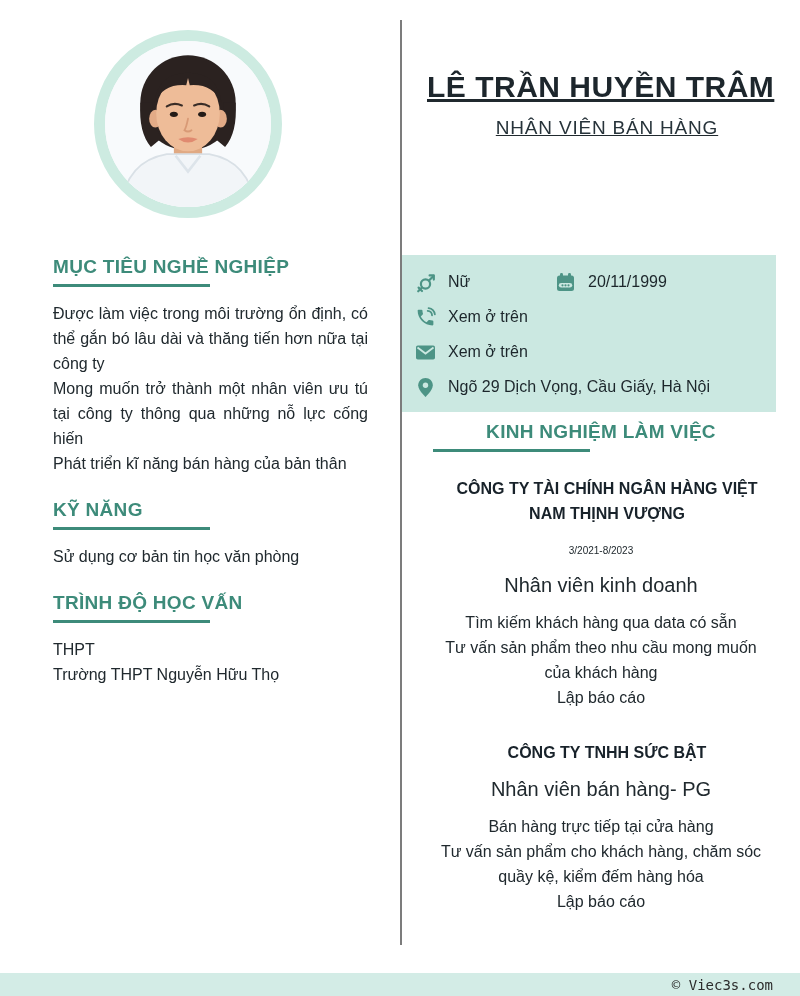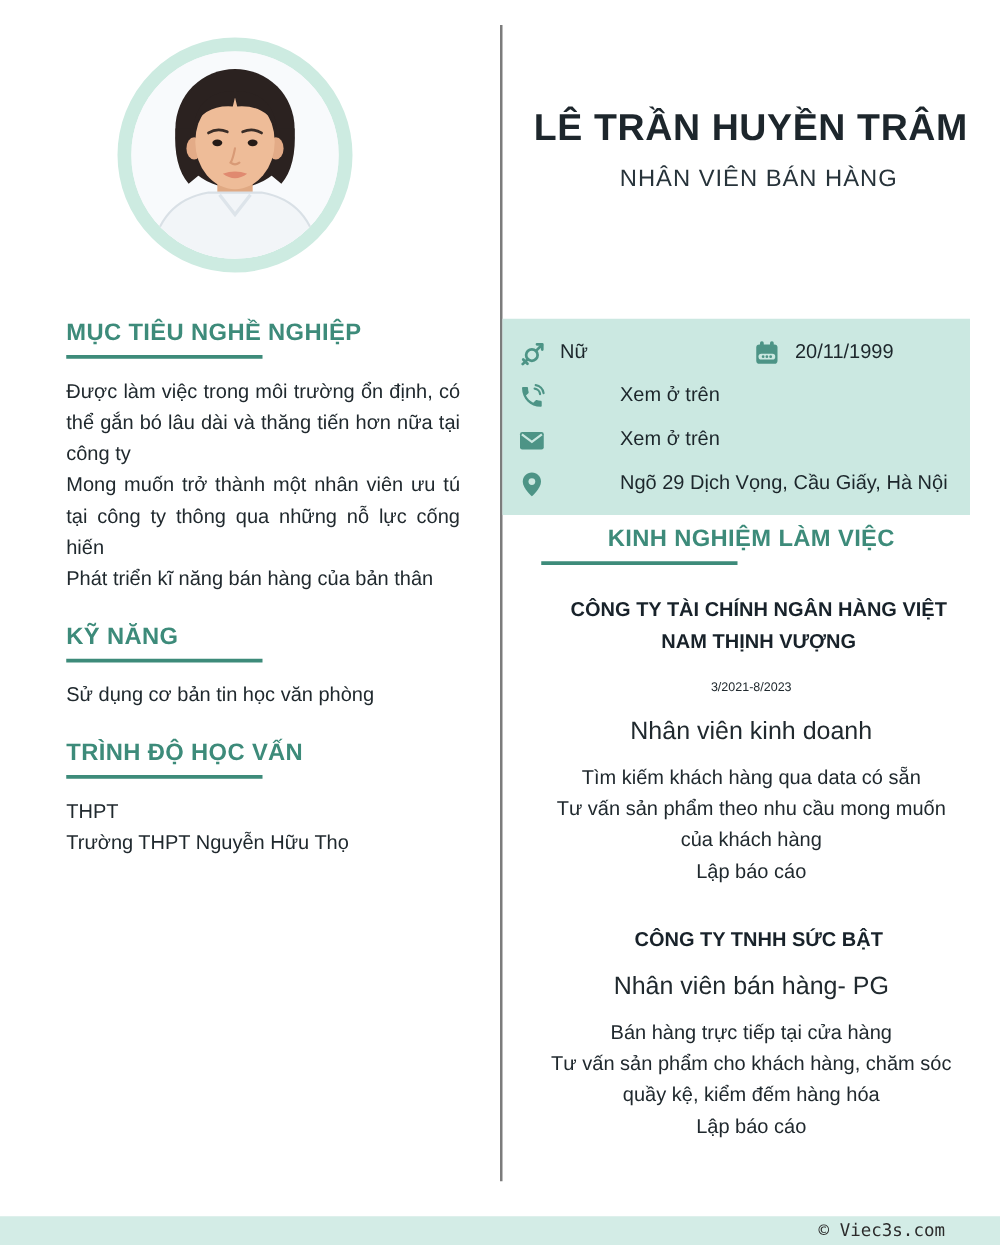--- a/index.html
+++ b/index.html
@@ -18,55 +18,55 @@
 
   
   .divider{position:absolute;left:400px;top:20px;width:2px;height:925px;background:var(--divider);}
 
   
   .avatar{position:absolute;left:94px;top:30px;width:188px;height:188px;border:11px solid var(--ring);
           border-radius:50%;overflow:hidden;background:#f8fafb;}
   .avatar svg{display:block;width:100%;height:100%;}
 
   
-  .header{position:absolute;left:427px;top:86px;width:360px;}
+  .header{position:absolute;left:427px;top:70px;width:360px;text-decoration:underline;}
   .name{font-size:30px;font-weight:bold;color:#1d262c;letter-spacing:.5px;line-height:34px;}
   .job-title{margin-top:13px;font-size:19px;color:#27333a;letter-spacing:.8px;text-align:center;}
 
   
   .sec-h{font-size:19px;font-weight:bold;color:var(--accent);letter-spacing:.3px;line-height:24px;}
   .rule{width:157px;height:3px;background:var(--accent);margin-top:5px;margin-bottom:14px;}
 
   
   .left-col{position:absolute;left:53px;top:255px;width:315px;}
   .para{font-size:16px;line-height:25px;color:var(--text);white-space:pre-line;text-align:justify;}
   .left-col .sec-h.mt{margin-top:22px;}
   .plain{font-size:16px;line-height:25px;color:var(--text);white-space:pre-line;}
 
   
   .contact{position:absolute;left:402px;top:255px;width:374px;height:157px;background:var(--contact-bg);
            padding:12px 10px 10px 13px;display:flex;flex-direction:column;justify-content:space-between;}
-  .c-row{display:flex;align-items:center;min-height:30px;gap:48px;}
+  .c-row{display:flex;align-items:center;min-height:30px;}
   .c-cell{display:flex;align-items:center;}
   .c-cell.first{width:140px;}
   .c-icon{width:21px;height:21px;flex:0 0 21px;display:inline-flex;align-items:center;justify-content:center;}
   .c-icon svg{display:block;}
   .c-text{margin-left:12px;font-size:16px;color:#1c2а2e;color:#1c262b;}
 
   
   .exp{position:absolute;left:433px;top:420px;width:336px;text-align:center;}
   .company{margin-top:24px;font-size:16px;font-weight:bold;line-height:25px;color:#18222a;margin-left:12px;}
   .period{margin-top:14px;font-size:10px;line-height:21px;}
   .role{margin-top:14px;font-size:20px;line-height:21px;}
   .duties{margin-top:14px;font-size:16px;line-height:25px;white-space:pre-line;}
   .company.gap2{margin-top:30px;}
 
   
   .footer{position:absolute;left:0;top:973px;width:800px;height:23px;background:var(--footer-bg);
-          display:flex;align-items:center;justify-content:flex-end;padding-right:44px;}
+          display:flex;align-items:center;justify-content:flex-end;padding-right:27px;}
   .footer-text{font-family:"DejaVu Sans Mono", monospace;font-size:14px;color:#2b2b2b;}
 </style>
 </head>
 <body>
 
 <div class="page">
 
   <div class="divider"></div>
 
   <div class="avatar">

